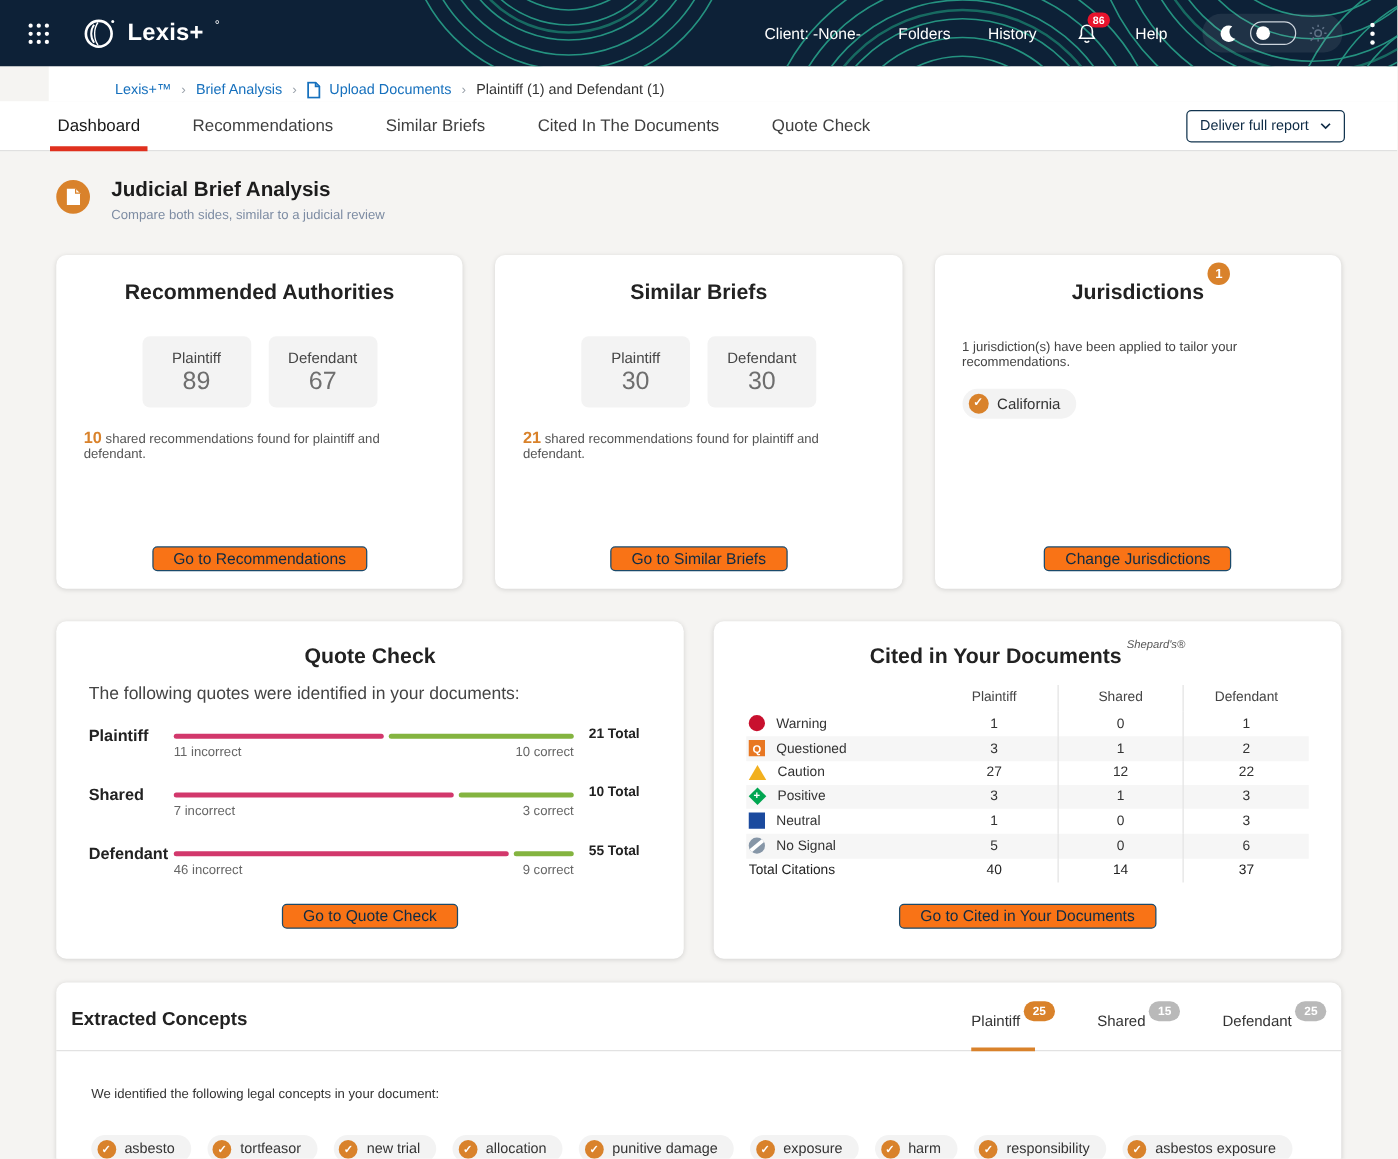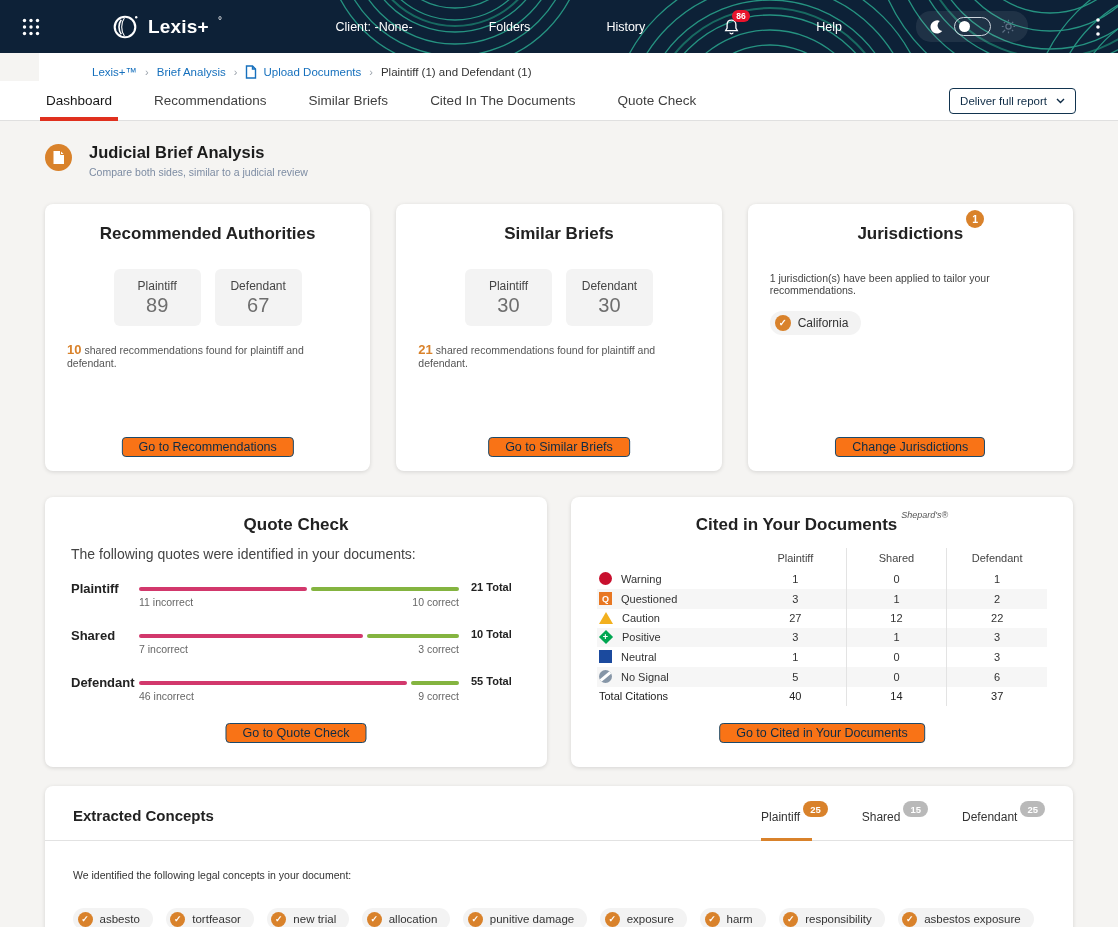--- a/index.html
+++ b/index.html
@@ -2,21 +2,21 @@
 <html><head>
 <meta charset="utf-8">
 <style>
   * { margin:0; padding:0; box-sizing:border-box; }
   html,body { width:1118px; height:927px; overflow:hidden; }
   body { background:#f5f4f2; font-family:"Liberation Sans", sans-serif; color:#222; }
 
   
   .navbar { position:relative; height:53px; background:#0d2137; overflow:hidden; }
   .waves { position:absolute; inset:0; width:100%; height:100%; }
-  .nav-inner { position:relative; display:flex; align-items:center; height:100%; padding:0 18px 0 22px; z-index:2;gap:46px; }
+  .nav-inner { position:relative; display:flex; align-items:center; height:100%; padding:0 18px 0 22px; z-index:2; }
   .grid-icon { margin-right:26px; display:flex; cursor:pointer; }
   .logo { display:flex; align-items:center; gap:9px; margin-right:auto; cursor:pointer; }
   .logo-text { color:#fff; font-size:19px; font-weight:700; letter-spacing:.2px; }
   .deg { color:#fff; font-size:10px; transform:translateY(-6px); }
   .nav-link { color:#fff; font-size:12.5px; margin-left:30px; cursor:pointer; white-space:nowrap; }
   .bell-wrap { position:relative; margin-left:32px; cursor:pointer; display:flex; }
   .badge { position:absolute; top:-8px; left:9px; background:#e8132c; color:#fff; font-size:8.5px; font-weight:700; border-radius:8px; padding:2px 4px; line-height:1; }
   .theme-pill { display:flex; align-items:center; gap:10px; background:rgba(255,255,255,.08); border-radius:15px; padding:6px 12px; margin-left:28px; }
   .switch { width:37px; height:19px; border:1.5px solid #cdd5dd; border-radius:10px; position:relative; cursor:pointer; }
   .knob { width:11px; height:11px; background:#fff; border-radius:50%; position:absolute; top:2.5px; left:4px; }
@@ -91,21 +91,21 @@
   .shep-warning { background:#c8102e; border-radius:50%; }
   .shep-questioned { background:#e87722; color:#fff; font-size:9px; font-weight:700; }
   .shep-caution { width:0; height:0; border-left:7.5px solid transparent; border-right:7.5px solid transparent; border-bottom:12px solid #f2b01e; background:none; }
   .shep-positive { background:#00a651; width:10px; height:10px; transform:rotate(45deg); margin:0 2px; }
   .shep-positive span { transform:rotate(-45deg); color:#fff; font-size:9px; font-weight:700; line-height:1; }
   .shep-neutral { background:#1b4a9e; }
   .shep-no-signal { background:#8696a7; border-radius:50%; position:relative; overflow:hidden; }
   .shep-no-signal::after { content:''; position:absolute; left:-3px; top:5px; width:19px; height:3px; background:#fff; transform:rotate(-40deg); }
 
   .concepts { border-radius:8px; min-height:170px; }
-  .ec-head { display:flex; align-items:flex-end; padding:0 28px; border-bottom:1px solid #e2e2e2; }
+  .ec-head { display:flex; align-items:flex-end; padding:0 12px; border-bottom:1px solid #e2e2e2; }
   .ec-title { font-size:15px; font-weight:700; color:#222; padding:21px 0 16px; margin-right:auto; }
   .ec-tab { position:relative; display:flex; align-items:flex-start; gap:3px; margin-left:34px; padding:18px 0 14px; cursor:pointer; font-size:12px; color:#333; }
   .ec-tab.active::after { content:''; position:absolute; left:0; right:16px; bottom:-1px; height:3px; background:#d9822b; }
   .ec-badge { background:#b9b9b9; color:#fff; font-size:9.5px; font-weight:700; border-radius:9px; padding:2.5px 7px; transform:translateY(-9px); }
   .ec-tab.active .ec-badge { background:#d9822b; }
   .ec-body { padding:28px 28px; }
   .ec-intro { font-size:10.5px; color:#333; }
   .ec-chips { display:flex; flex-wrap:wrap; gap:13px; margin-top:27px; }
   .ec-chips .chip { font-size:11.5px; padding:3.5px 13px 3.5px 4.5px; }
   .ec-chips .chip-check { width:15px; height:15px; line-height:15px; font-size:9px; }

